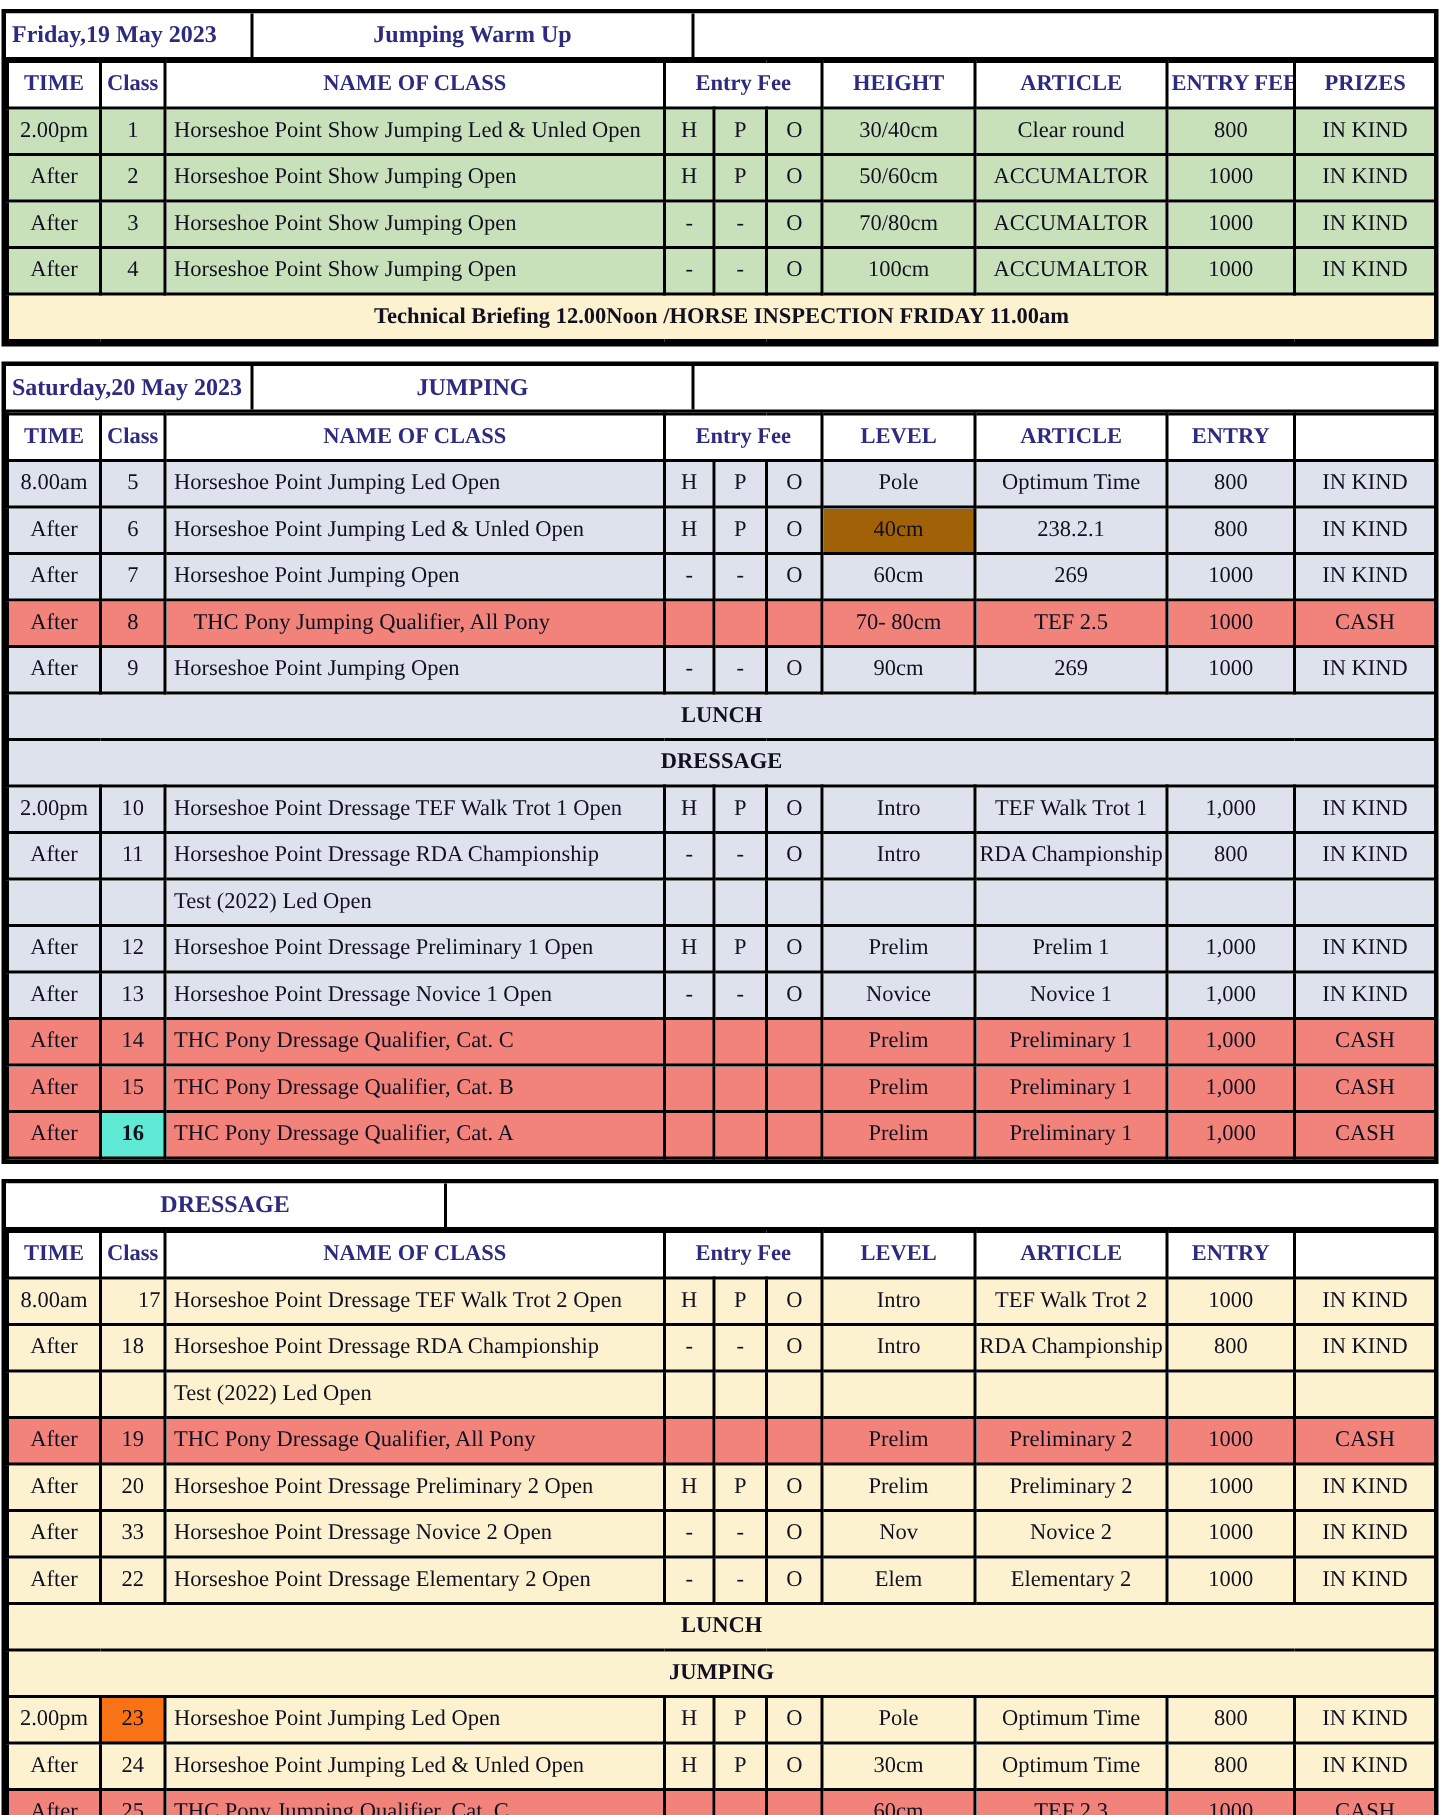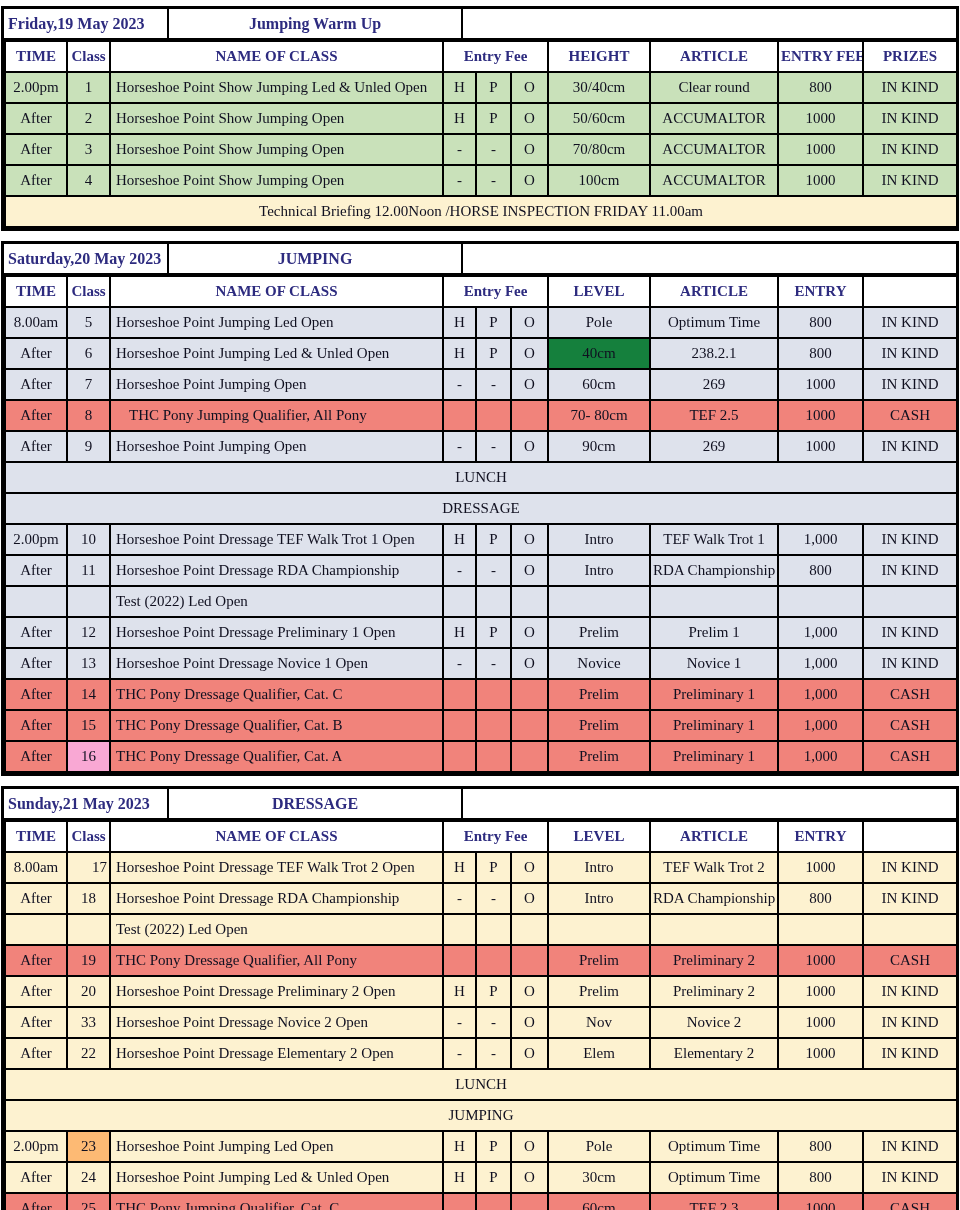--- a/index.html
+++ b/index.html
@@ -57,21 +57,21 @@
   th{
     background:#ffffff;
     color:#2d2b7f;
     font-weight:bold;
   }
   td.name-cell{
     text-align:left;
     padding-left:5px;
   }
   td.banner-cell, td.note-cell{
-    font-weight:normal;
+    font-weight:bold;
   }
 </style>
 </head>
 <body>
 
 <main>
     <div class="section">
       <div class="band">
         <div class="band-date">Friday,19 May 2023</div>
         <div class="band-title">Jumping Warm Up</div>
@@ -201,21 +201,21 @@
             <td style="background: rgb(222, 226, 236);">800</td>
             <td style="background: rgb(222, 226, 236);">IN KIND</td>
           </tr>
           <tr>
             <td style="background: rgb(222, 226, 236);">After</td>
             <td style="background: rgb(222, 226, 236);">6</td>
             <td class="name-cell" style="background: rgb(222, 226, 236);">Horseshoe Point Jumping Led &amp; Unled Open</td>
             <td style="background: rgb(222, 226, 236);">H</td>
             <td style="background: rgb(222, 226, 236);">P</td>
             <td style="background: rgb(222, 226, 236);">O</td>
-            <td style="background: #15803d;">40cm</td>
+            <td style="background: #a16207;">40cm</td>
             <td style="background: rgb(222, 226, 236);">238.2.1</td>
             <td style="background: rgb(222, 226, 236);">800</td>
             <td style="background: rgb(222, 226, 236);">IN KIND</td>
           </tr>
           <tr>
             <td style="background: rgb(222, 226, 236);">After</td>
             <td style="background: rgb(222, 226, 236);">7</td>
             <td class="name-cell" style="background: rgb(222, 226, 236);">Horseshoe Point Jumping Open</td>
             <td style="background: rgb(222, 226, 236);">-</td>
             <td style="background: rgb(222, 226, 236);">-</td>
@@ -334,36 +334,35 @@
             <td style="background: rgb(241, 131, 123);"></td>
             <td style="background: rgb(241, 131, 123);"></td>
             <td style="background: rgb(241, 131, 123);"></td>
             <td style="background: rgb(241, 131, 123);">Prelim</td>
             <td style="background: rgb(241, 131, 123);">Preliminary 1</td>
             <td style="background: rgb(241, 131, 123);">1,000</td>
             <td style="background: rgb(241, 131, 123);">CASH</td>
           </tr>
           <tr>
             <td style="background: rgb(241, 131, 123);">After</td>
-            <td style="background: #f9a8d4;">16</td>
+            <td style="background: #5eead4; font-weight: bold;">16</td>
             <td class="name-cell" style="background: rgb(241, 131, 123);">THC Pony Dressage Qualifier, Cat. A</td>
             <td style="background: rgb(241, 131, 123);"></td>
             <td style="background: rgb(241, 131, 123);"></td>
             <td style="background: rgb(241, 131, 123);"></td>
             <td style="background: rgb(241, 131, 123);">Prelim</td>
             <td style="background: rgb(241, 131, 123);">Preliminary 1</td>
             <td style="background: rgb(241, 131, 123);">1,000</td>
             <td style="background: rgb(241, 131, 123);">CASH</td>
           </tr>
         </tbody>
       </table>
     </div>
     <div class="section">
       <div class="band">
-        <div class="band-date">Sunday,21 May 2023</div>
         <div class="band-title">DRESSAGE</div>
         <div class="band-empty"></div>
       </div>
       <table>
         <colgroup>
           <col style="width: 62px;">
           <col style="width: 43px;">
           <col style="width: 333px;">
           <col style="width: 33px;">
           <col style="width: 35px;">
@@ -471,21 +470,21 @@
             <td style="background: rgb(253, 242, 208);">IN KIND</td>
           </tr>
           <tr>
             <td class="banner-cell" colspan="10" style="background: rgb(253, 242, 208);">LUNCH</td>
           </tr>
           <tr>
             <td class="banner-cell" colspan="10" style="background: rgb(253, 242, 208);">JUMPING</td>
           </tr>
           <tr>
             <td style="background: rgb(253, 242, 208);">2.00pm</td>
-            <td style="background: #fdba74;">23</td>
+            <td style="background: #f97316;">23</td>
             <td class="name-cell" style="background: rgb(253, 242, 208);">Horseshoe Point Jumping Led  Open</td>
             <td style="background: rgb(253, 242, 208);">H</td>
             <td style="background: rgb(253, 242, 208);">P</td>
             <td style="background: rgb(253, 242, 208);">O</td>
             <td style="background: rgb(253, 242, 208);">Pole</td>
             <td style="background: rgb(253, 242, 208);">Optimum Time</td>
             <td style="background: rgb(253, 242, 208);">800</td>
             <td style="background: rgb(253, 242, 208);">IN KIND</td>
           </tr>
           <tr>

